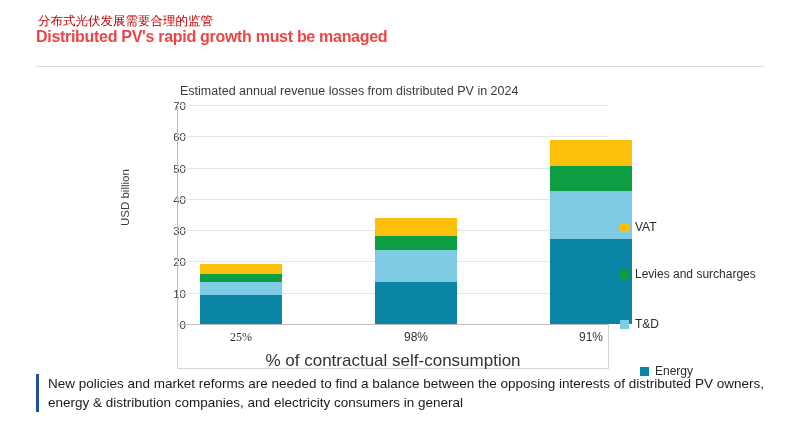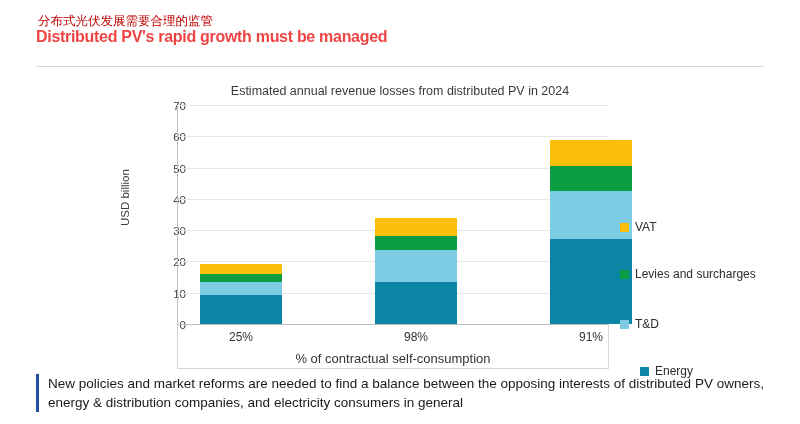--- a/index.html
+++ b/index.html
@@ -23,21 +23,21 @@
   }
   .header-rule{
     position:absolute;left:36px;top:66px;width:728px;height:1px;
     background:#d9d9d9;
   }
 
   
   .chart-area{position:absolute;left:0;top:74px;width:800px;height:290px;}
   .chart-title{
     position:absolute;left:180px;top:10px;width:440px;
-    text-align:center;font-size:12.5px;color:#3a3a3a;white-space:nowrap;
+    text-align:left;font-size:12.5px;color:#3a3a3a;white-space:nowrap;
   }
   .plot{
     position:absolute;left:177px;top:32px;width:432px;height:219px;
   }
   .gridline{position:absolute;left:0;width:432px;height:1px;background:#e6e6e6;}
   .axis-x{position:absolute;left:0;bottom:0;width:432px;height:1px;background:#bfbfbf;}
   .axis-left{position:absolute;left:0;bottom:0;width:1px;height:219px;background:#bfbfbf;}
 
   .ytick{
     position:absolute;right:614px;width:40px;text-align:right;
@@ -51,21 +51,21 @@
 
   .bar{position:absolute;bottom:1px;width:82px;}
   .seg{width:100%;display:block;}
 
   .xtick{
     position:absolute;top:256px;width:120px;text-align:center;
     font-size:12px;color:#333333;
   }
   .xlabel{
     position:absolute;left:177px;top:277px;width:432px;text-align:center;
-    font-size:13px;color:#333333;
+    font-size:17px;color:#333333;
   }
 
   
   .axis-box{
     position:absolute;left:177px;top:251px;width:432px;height:44px;
     border:1px solid #d5d5d5;border-top:none;box-sizing:border-box;
   }
 
   
   .legend{position:absolute;left:620px;top:138px;width:175px;}
@@ -151,21 +151,21 @@
               <div class="seg" style="height: 25.6543px; background: rgb(13, 158, 67);"></div>
               <div class="seg" style="height: 25.9671px; background: rgb(253, 192, 10);"></div>
             </div>
           </div>
         </div>
       <div class="axis-left"></div>
       <div class="axis-x"></div>
     </div>
 
     <div id="xticks">
-        <div class="xtick" style="left: 181px;">25%</div>
+        <div class="xtick" style="left: 181px; font-family: Liberation Serif, serif;">25%</div>
         <div class="xtick" style="left: 356px;">98%</div>
         <div class="xtick" style="left: 531px;">91%</div>
       </div>
     <div class="xlabel">% of contractual self-consumption</div>
 
     <div class="legend" id="legend">
         <div class="legend-item" style="top: 8px; left: 0px; width: 170px; text-align: right;">
           <span class="swatch" style="background: rgb(253, 192, 10);"></span>
           <span class="legend-text">VAT</span>
         </div>

